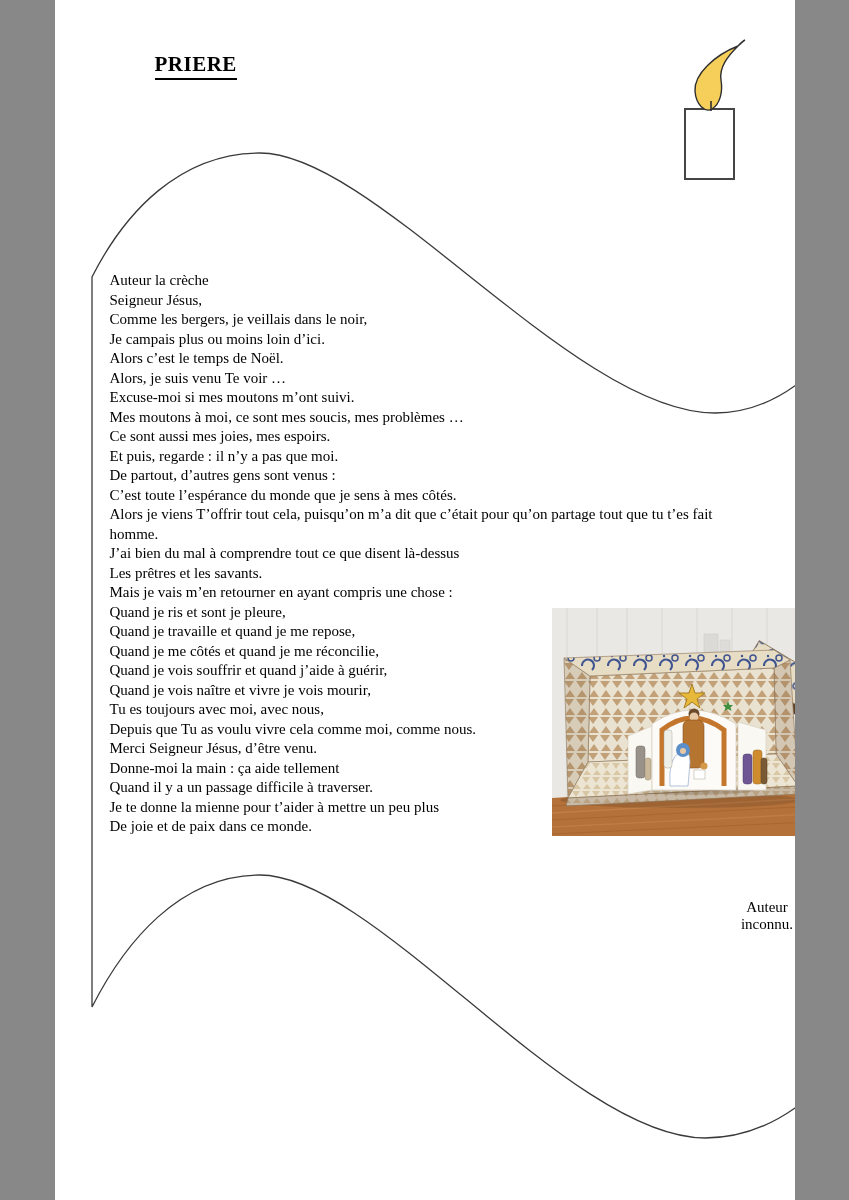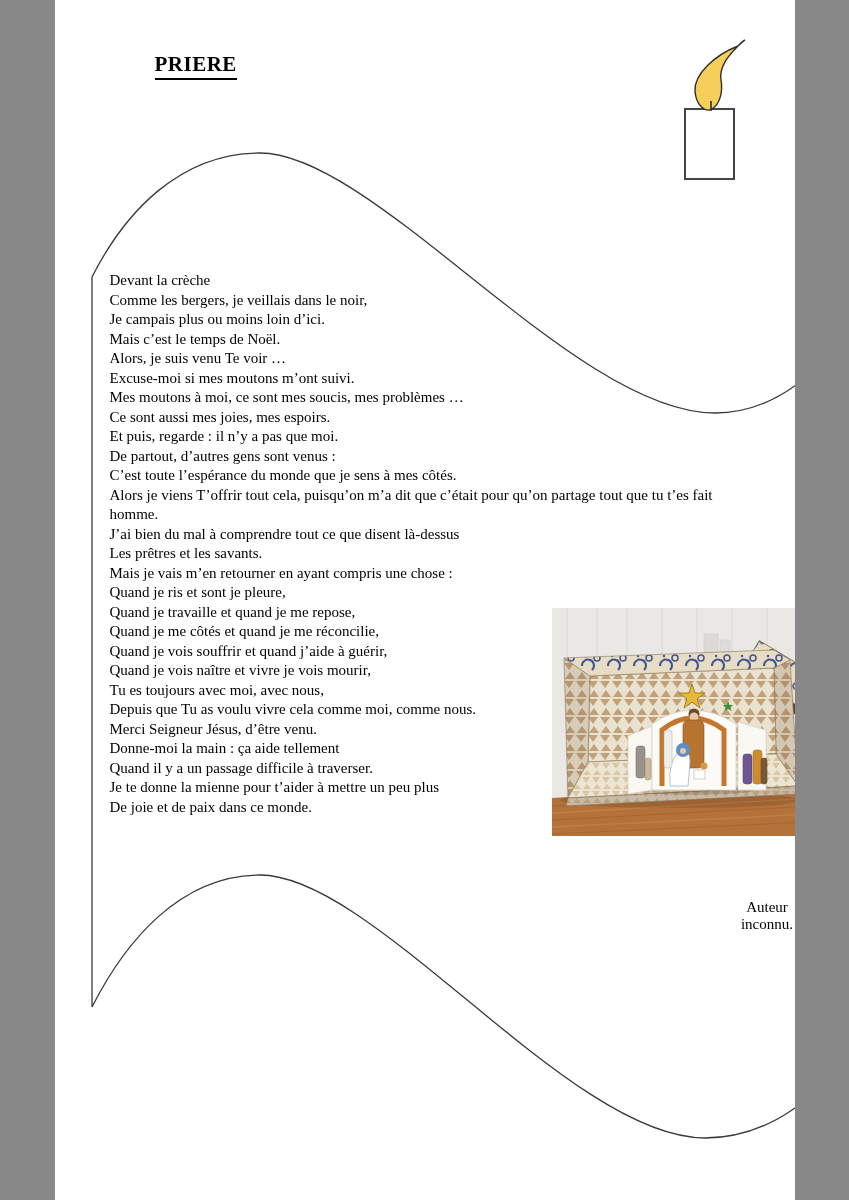--- a/index.html
+++ b/index.html
@@ -33,24 +33,25 @@
       <path d="M 683 46 C 660 55 639 74 640 91 C 641 105 650 113 657 109
                C 665 104 668 92 666 80 C 664 67 673 56 683 46 Z" fill="#f5cf5a" stroke="#2f2f2f" stroke-width="1.4"></path>
       <path d="M 683 46 C 686 43 688 41 690 40" fill="none" stroke="#2f2f2f" stroke-width="1.4"></path>
       <line x1="656" y1="111" x2="656" y2="101" stroke="#2f2f2f" stroke-width="1.6"></line>
     </g>
   </svg>
 
   <h1 class="title">PRIERE</h1>
 
   <div class="poem">
-      <div class="poem-line">Devant la crèche</div>
+      <div class="poem-line">Auteur la crèche</div>
+      <div class="poem-line">Seigneur Jésus,</div>
       <div class="poem-line">Comme les bergers, je veillais dans le noir,</div>
       <div class="poem-line">Je campais plus ou moins loin d’ici.</div>
-      <div class="poem-line">Mais c’est le temps de Noël.</div>
+      <div class="poem-line">Alors c’est le temps de Noël.</div>
       <div class="poem-line">Alors, je suis venu Te voir …</div>
       <div class="poem-line">Excuse-moi si mes moutons m’ont suivi.</div>
       <div class="poem-line">Mes moutons à moi, ce sont mes soucis, mes problèmes …</div>
       <div class="poem-line">Ce sont aussi mes joies, mes espoirs.</div>
       <div class="poem-line">Et puis, regarde : il n’y a pas que moi.</div>
       <div class="poem-line">De partout, d’autres gens sont venus :</div>
       <div class="poem-line">C’est toute l’espérance du monde que je sens à mes côtés.</div>
       <div class="poem-line">Alors je viens T’offrir tout cela, puisqu’on m’a dit que c’était pour qu’on partage tout que tu t’es fait</div>
       <div class="poem-line">homme.</div>
       <div class="poem-line">J’ai bien du mal à comprendre tout ce que disent là-dessus</div>

